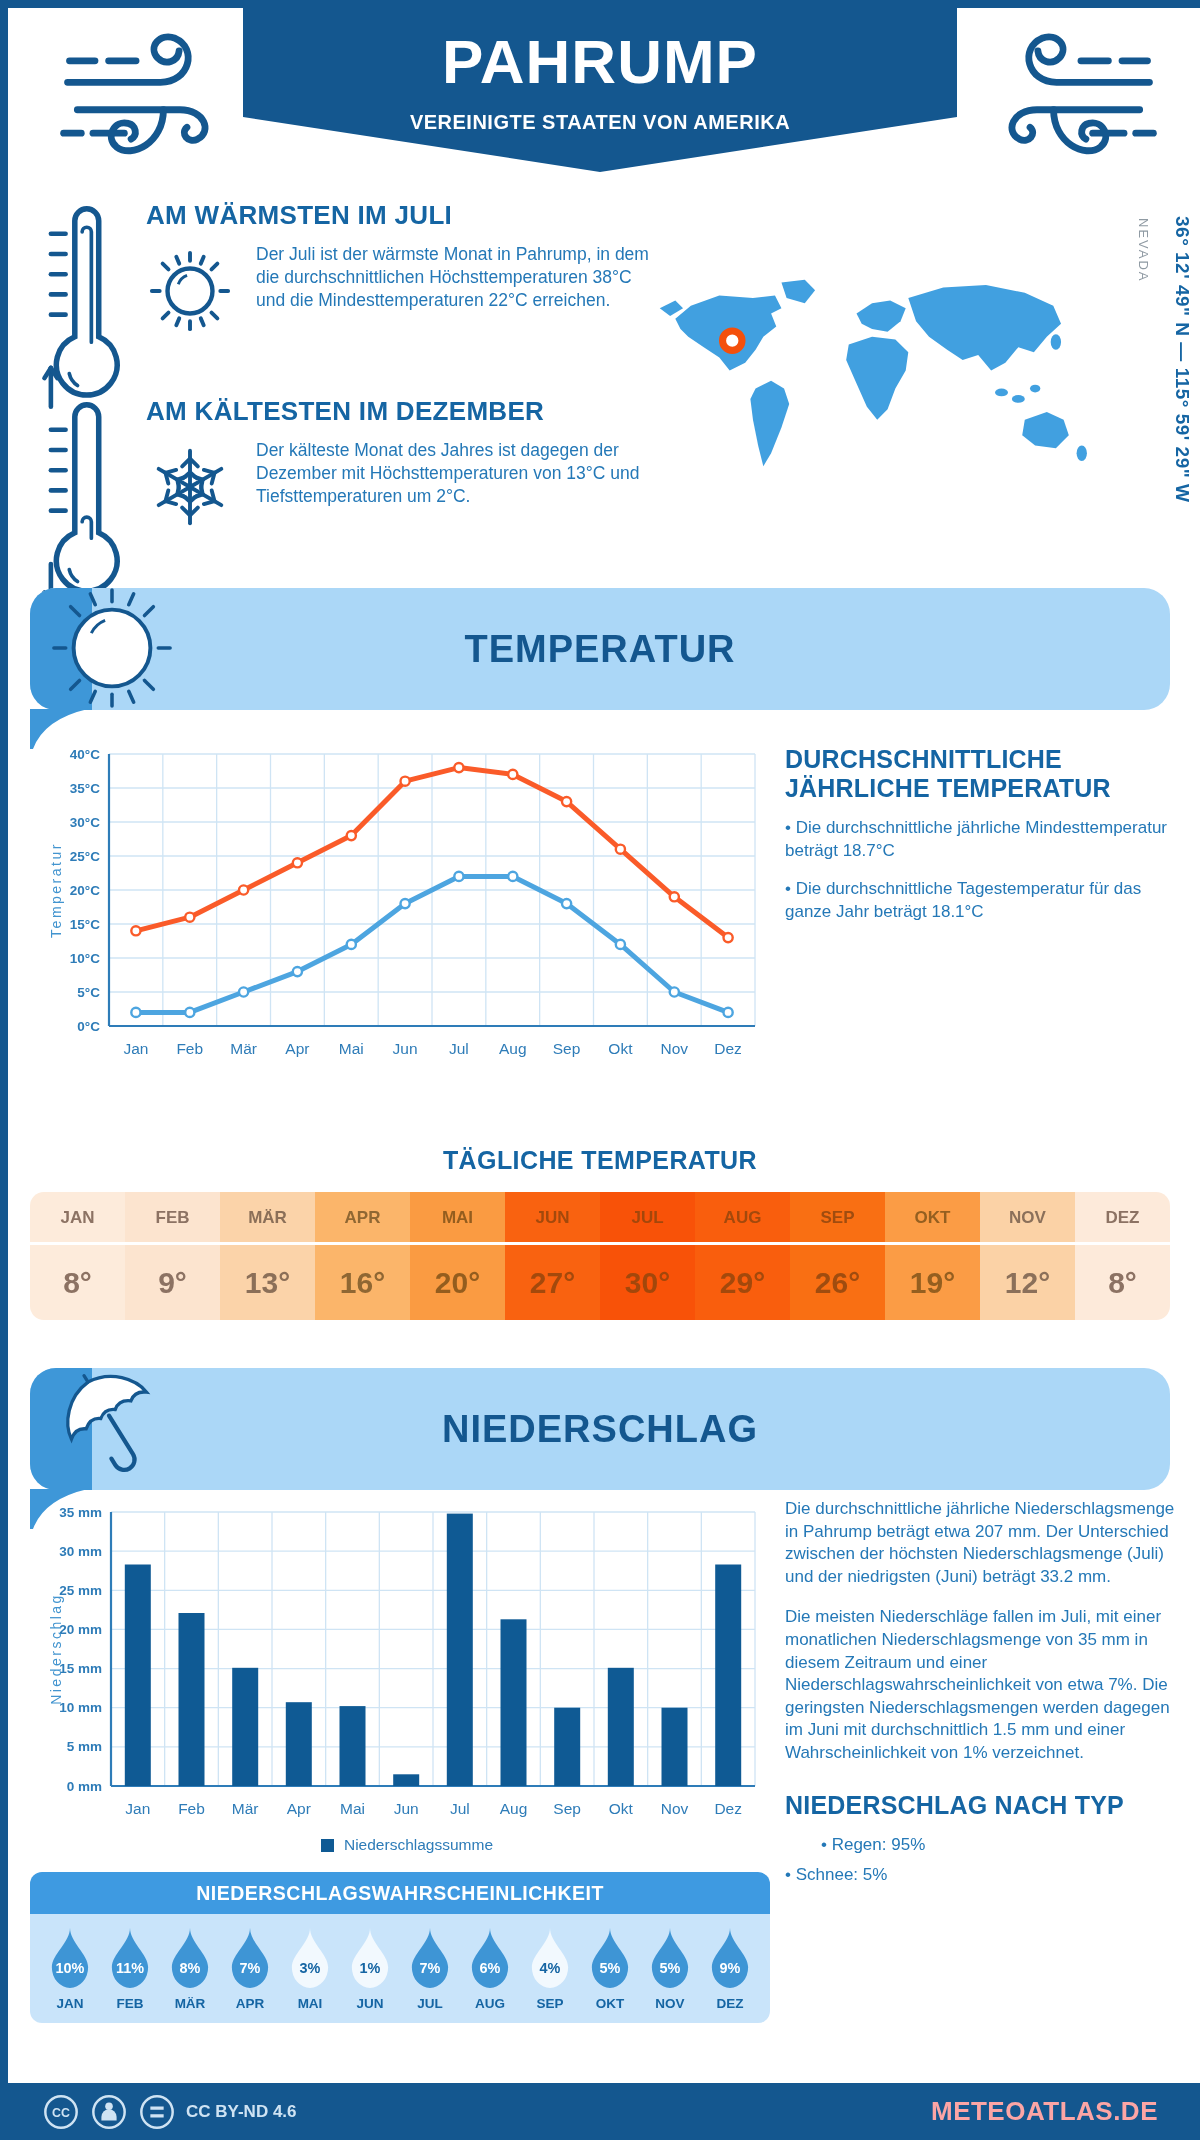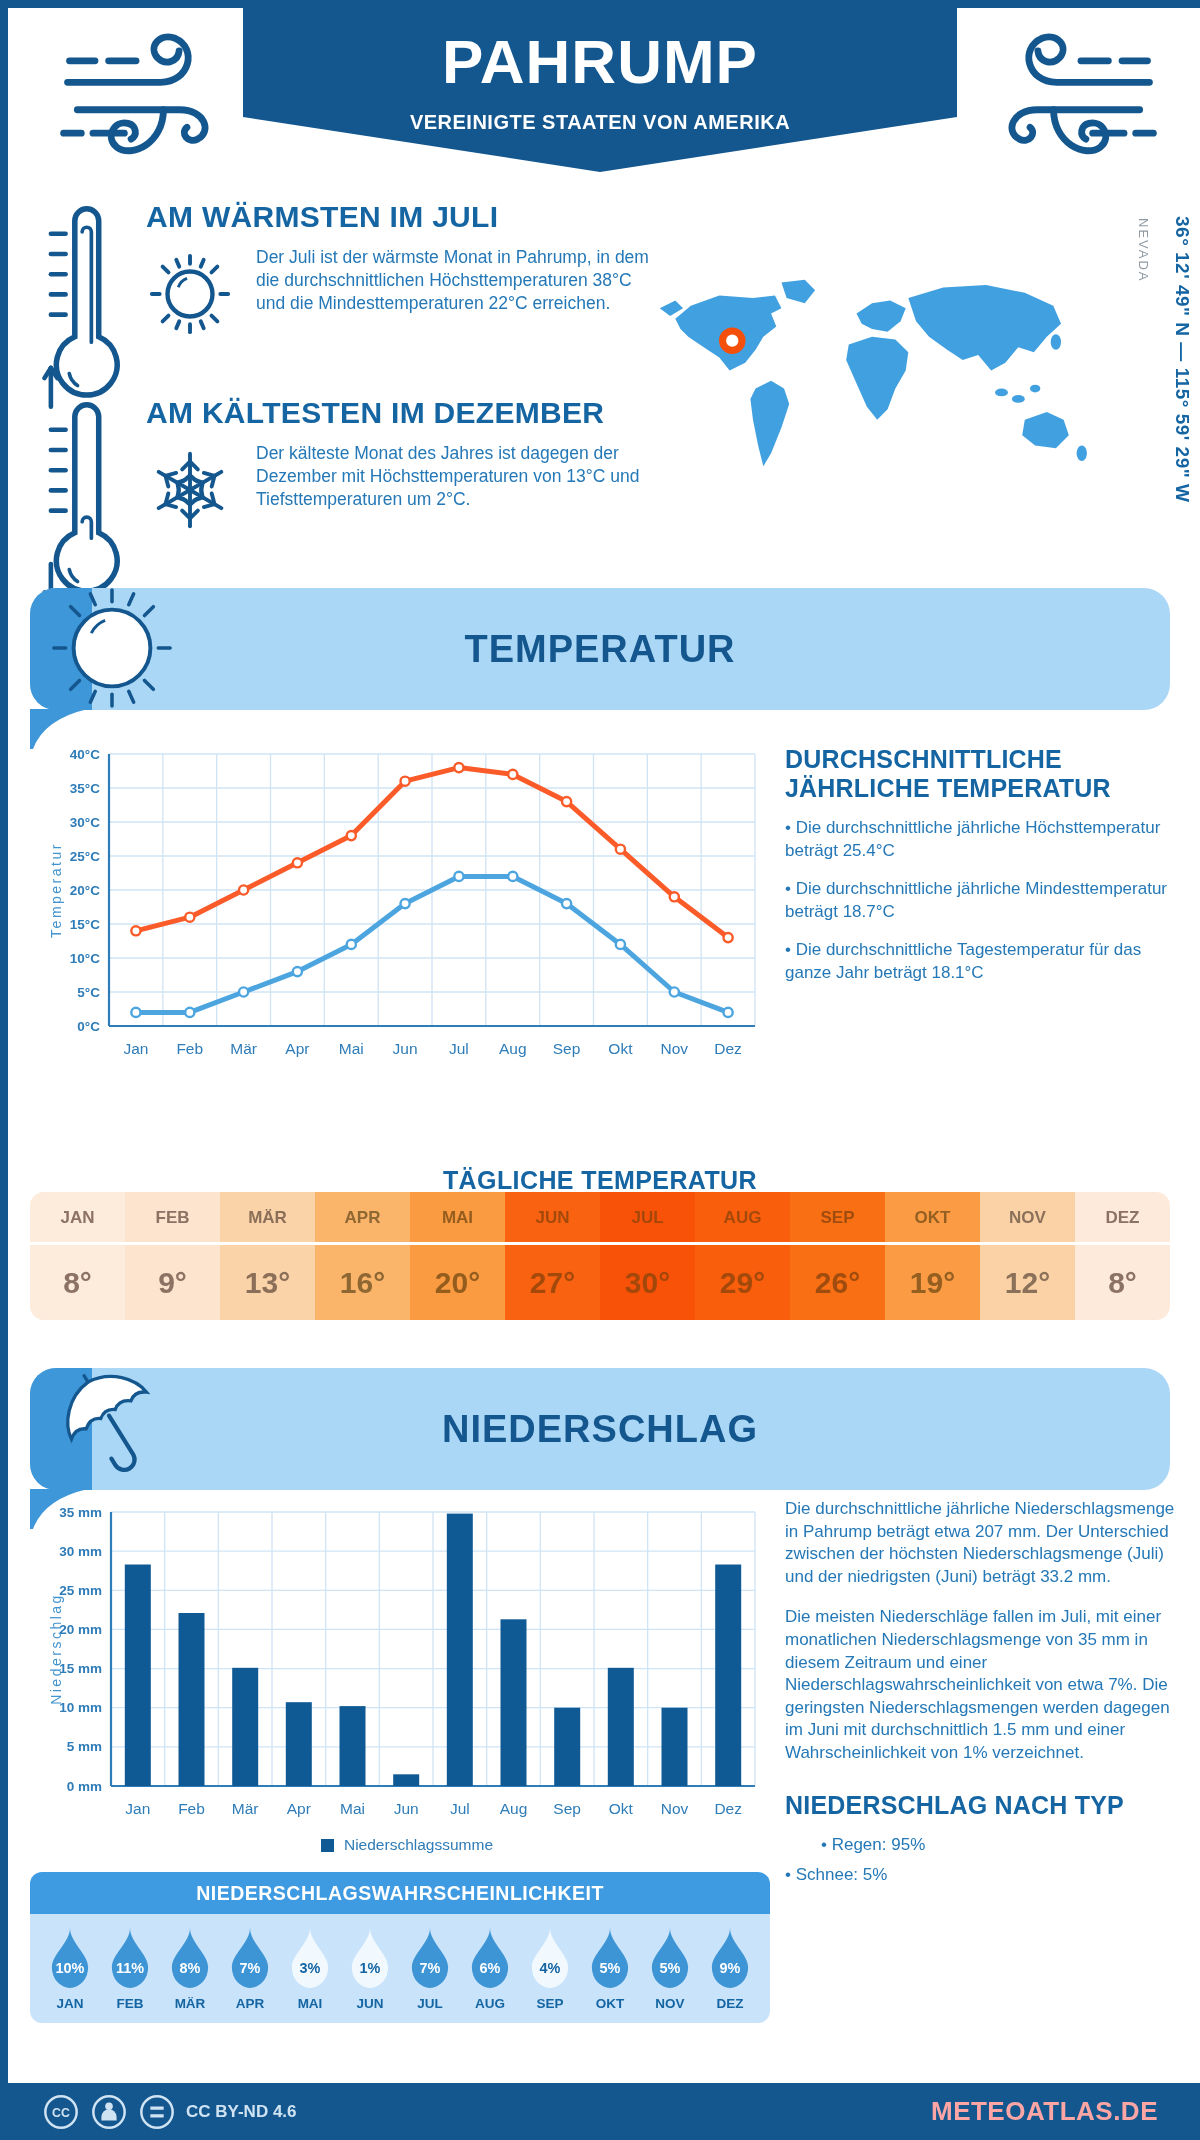--- a/index.html
+++ b/index.html
@@ -16,21 +16,21 @@
   .hdr-title{margin-top:26px;font-size:62px;font-weight:bold;letter-spacing:1px;}
   .hdr-sub{margin-top:14px;font-size:20px;font-weight:bold;letter-spacing:.5px;}
   .wind{position:absolute;top:22px;width:225px;height:150px;}
   .wind.l{left:48px;}
   .wind.r{right:48px;transform:scaleX(-1);}
 
   
   .hl{position:absolute;left:38px;display:flex;}
   .hl-thermo{flex:0 0 92px;}
   .hl-body{margin-left:16px;}
-  .hl-body h2{margin:4px 0 12px 0;font-size:30px;font-weight:bold;color:#1565a3;letter-spacing:.3px;}
+  .hl-body h2{margin:4px 0 12px 0;font-size:26px;font-weight:bold;color:#1565a3;letter-spacing:.3px;}
   .hl-row{display:flex;align-items:flex-start;}
   .hl-row .sicon{flex:0 0 88px;margin:4px 22px 0 0;}
   .hl-row p{margin:0;width:400px;font-size:17.5px;line-height:1.32;color:#2478b7;}
 
   
   .map-wrap{position:absolute;left:652px;top:210px;width:466px;height:352px;}
   .geo{position:absolute;writing-mode:vertical-rl;}
   .geo.coords{right:24px;top:216px;font-size:19px;font-weight:bold;color:#1565a3;letter-spacing:.5px;}
   .geo.region{right:66px;top:218px;font-size:13px;color:#8f9aa3;letter-spacing:2px;}
 
@@ -53,21 +53,21 @@
   .lg-sq{width:13px;height:13px;background:#0f5a94;margin-right:10px;}
 
   
   .side{position:absolute;left:785px;width:396px;color:#2478b7;}
   .side h3{margin:0 0 14px 0;font-size:25px;font-weight:bold;color:#1565a3;letter-spacing:.2px;}
   .side p{margin:0 0 18px 0;font-size:17px;line-height:1.33;}
   .side .blt{margin:0 0 16px 0;}
 
   
   .daily-title{position:absolute;left:0;width:1200px;top:1146px;text-align:center;
-    font-size:25px;font-weight:bold;color:#1565a3;letter-spacing:.4px;margin-top:20px;}
+    font-size:25px;font-weight:bold;color:#1565a3;letter-spacing:.4px;}
   .daily{position:absolute;left:30px;top:1192px;width:1140px;height:128px;display:flex;
     border-radius:14px;overflow:hidden;}
   .dcol{flex:1;display:flex;flex-direction:column;}
   .dcol .m{height:50px;line-height:52px;text-align:center;font-size:17px;font-weight:bold;
     border-bottom:3px solid #fff;}
   .dcol .v{flex:1;display:flex;align-items:center;justify-content:center;
     font-size:30px;font-weight:bold;}
 
   
   .prob{position:absolute;left:30px;top:1872px;width:740px;border-radius:12px;overflow:hidden;}
@@ -351,21 +351,20 @@
         <circle cx="467.8" cy="136.4" r="4.6" fill="#fff" stroke="#4da5e0" stroke-width="2.4"></circle>
         <circle cx="521.6" cy="163.6" r="4.6" fill="#fff" stroke="#4da5e0" stroke-width="2.4"></circle>
         <circle cx="575.4" cy="204.4" r="4.6" fill="#fff" stroke="#4da5e0" stroke-width="2.4"></circle>
         <circle cx="629.3" cy="252.0" r="4.6" fill="#fff" stroke="#4da5e0" stroke-width="2.4"></circle>
         <circle cx="683.1" cy="272.4" r="4.6" fill="#fff" stroke="#4da5e0" stroke-width="2.4"></circle>
       </svg>
   </div>
 
   <div class="side" style="top:745px;">
     <h3>DURCHSCHNITTLICHE JÄHRLICHE TEMPERATUR</h3>
-    <p class="blt">• Die durchschnittliche jährliche Höchsttemperatur beträgt 25.4°C</p>
     <p class="blt">• Die durchschnittliche jährliche Mindesttemperatur beträgt 18.7°C</p>
     <p class="blt">• Die durchschnittliche Tagestemperatur für das ganze Jahr beträgt 18.1°C</p>
   </div>
 
   <div class="daily-title">TÄGLICHE TEMPERATUR</div>
   <div class="daily" id="daily-table">
       <div class="dcol" style="background:#fdebdb">
         <div class="m" style="color:#8c7263">JAN</div>
         <div class="v" style="color:#8c7263">8°</div>
       </div>

